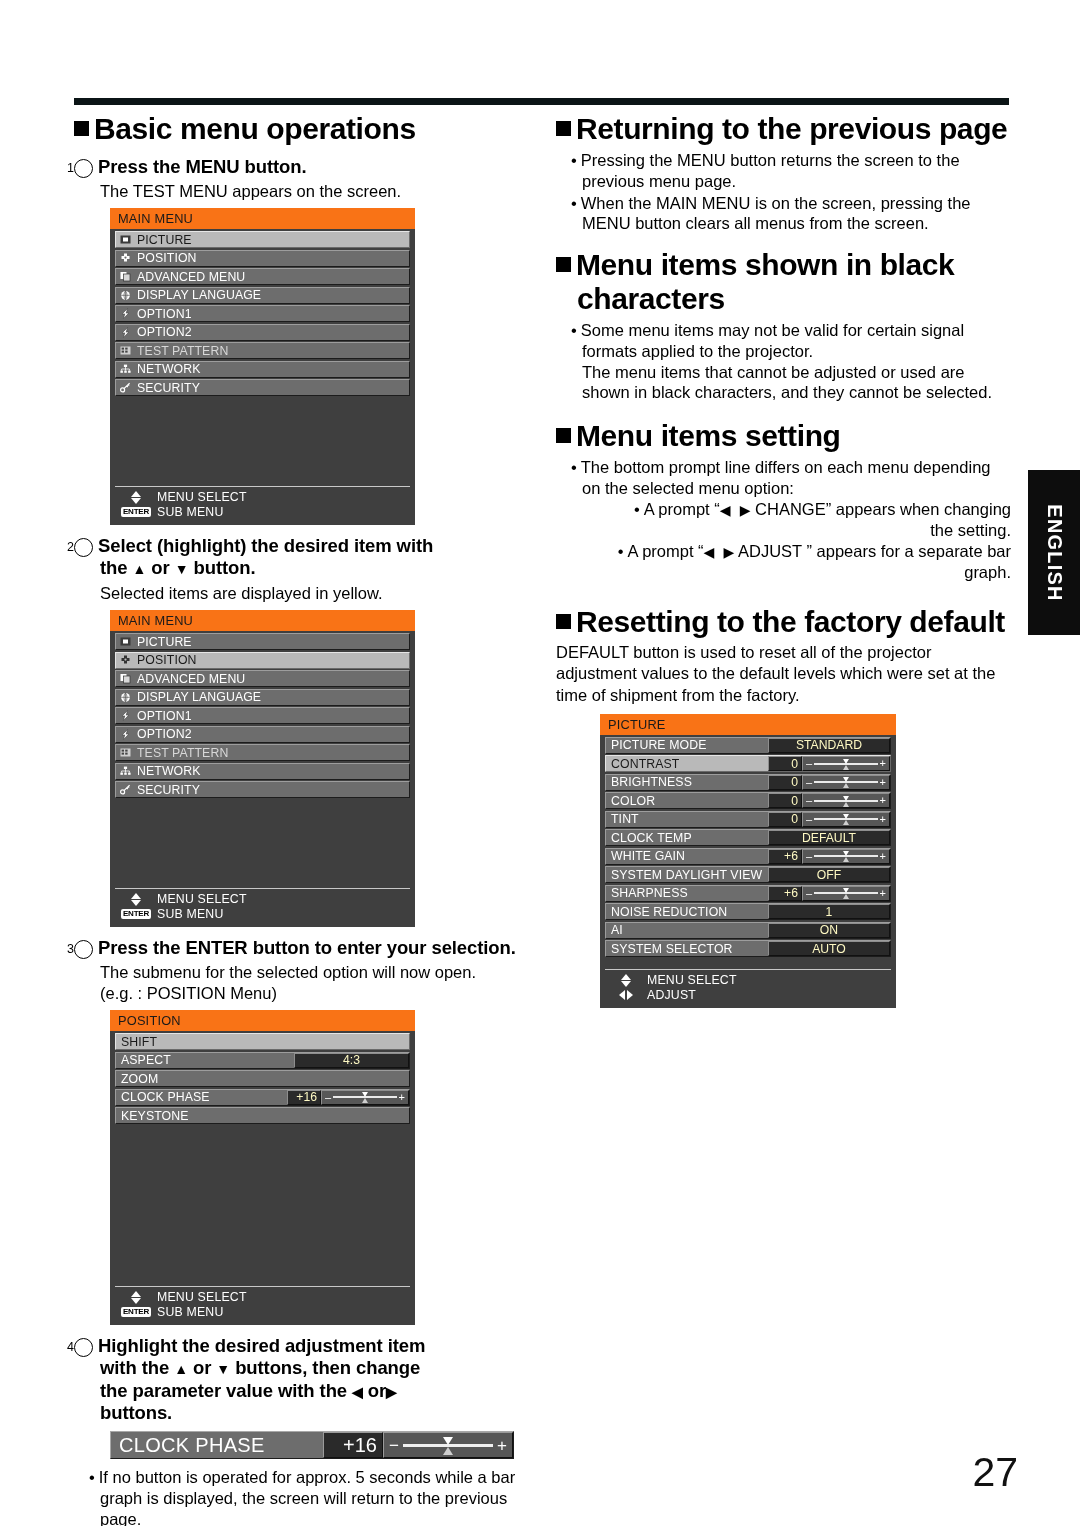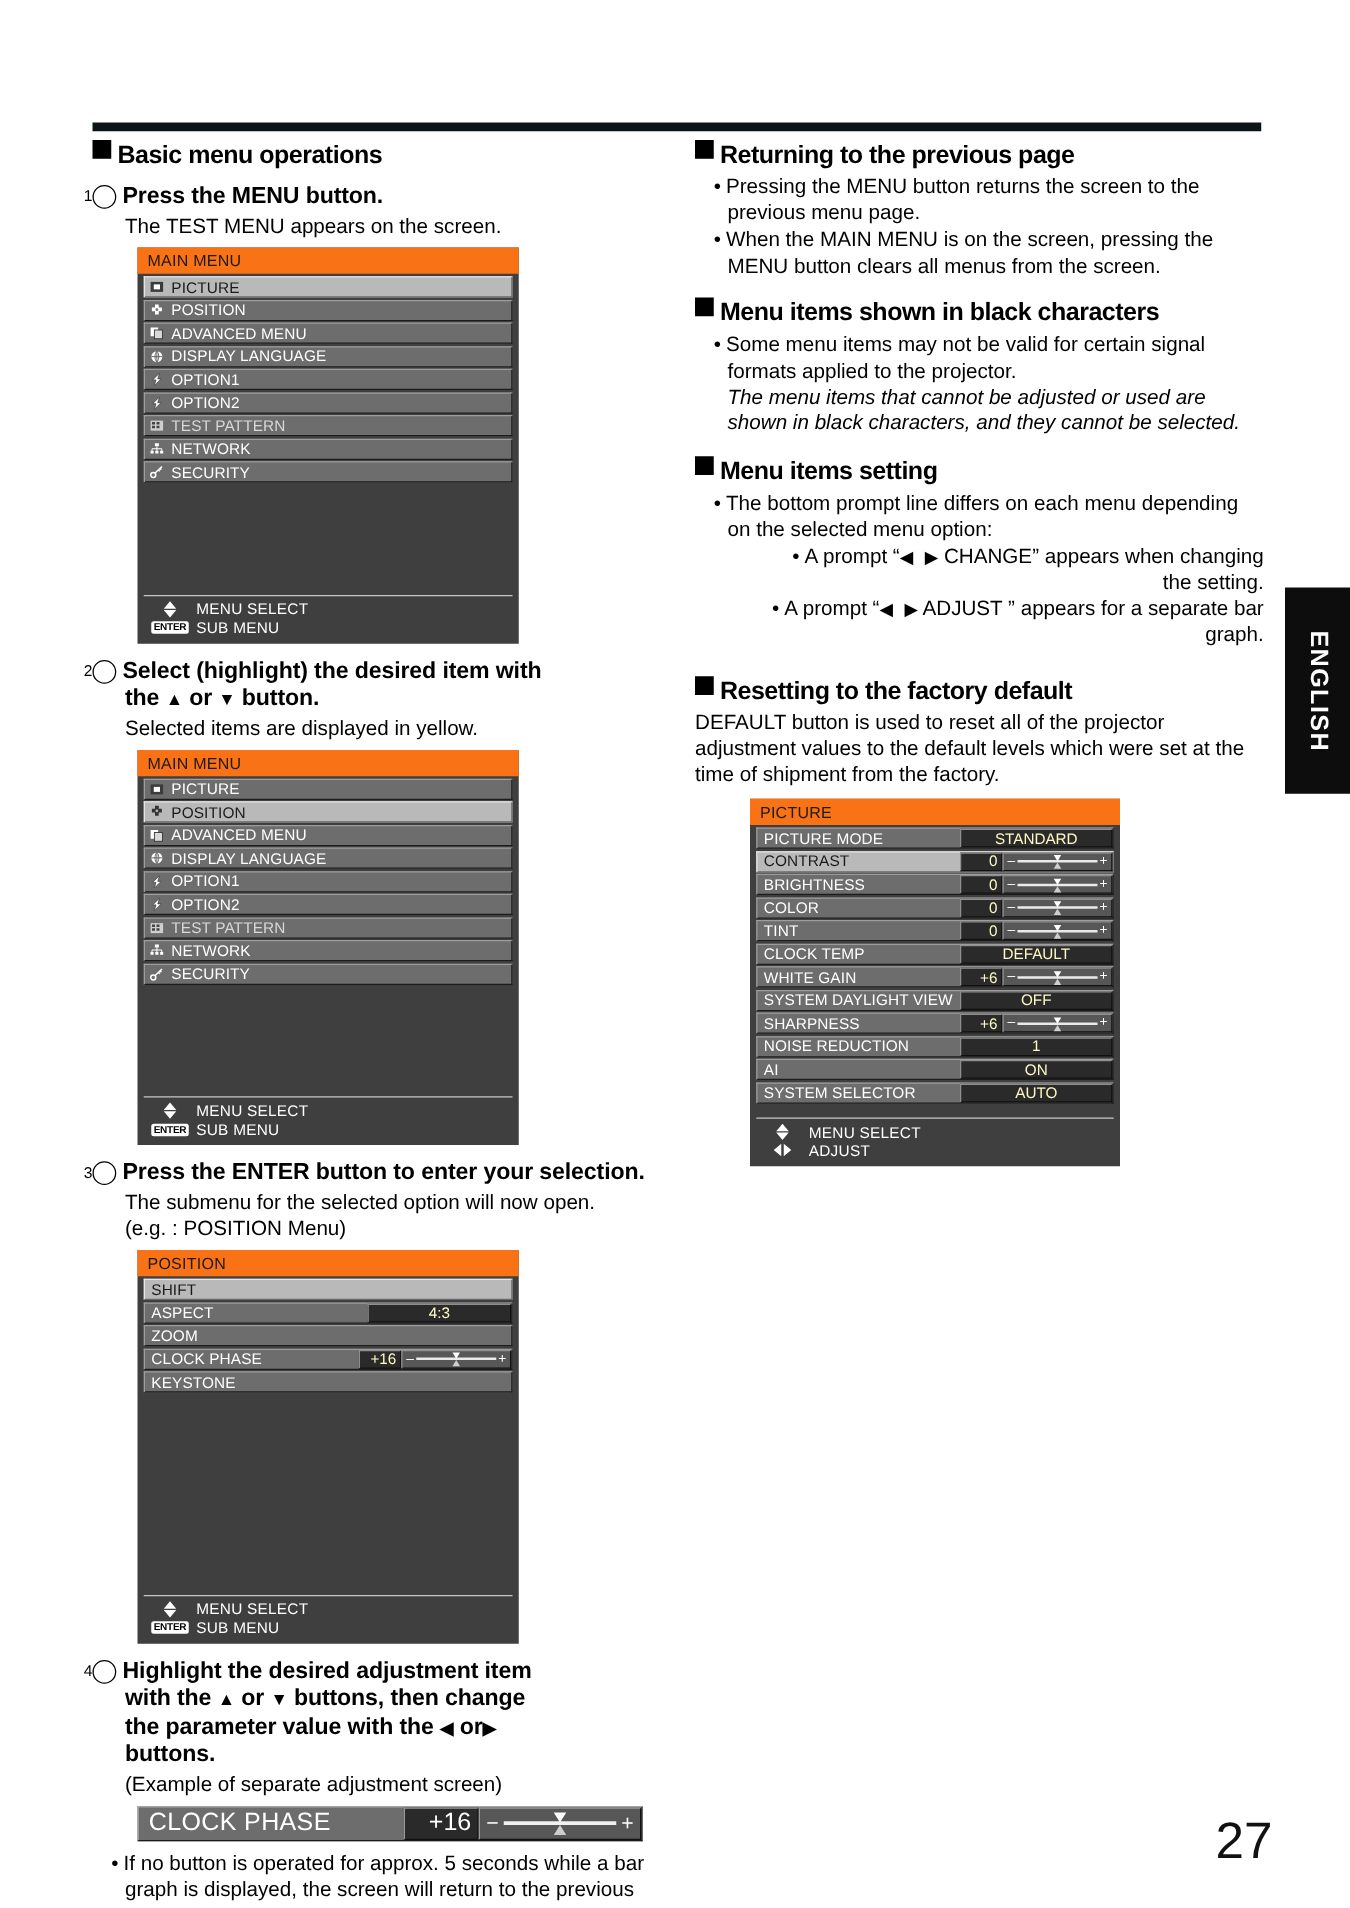--- a/index.html
+++ b/index.html
@@ -67,21 +67,21 @@
   }
   .col-right {
     position: absolute;
     left: 556px;
     top: 112px;
     width: 455px;
   }
 
   
   h2.sec {
-    font-size: 20px;
+    font-size: 30px;
     font-weight: bold;
     line-height: 1.12;
     margin: 0 0 4px 0;
     letter-spacing: -0.4px;
     text-indent: -21px;
     padding-left: 21px;
   }
   h2.sec .sq {
     display: inline-block;
     width: 15px;
@@ -124,21 +124,21 @@
     list-style: none;
   }
   ul.bullets li {
     font-size: 16.5px;
     line-height: 1.27;
     padding-left: 26px;
     text-indent: -11px;
     margin-bottom: 1px;
   }
   ul.bullets li .b { margin-right: 4px; }
-  ul.bullets li .cont { display:block; text-indent:0;font-style:italic; }
+  ul.bullets li .cont { display:block; text-indent:0; }
   ul.sub {
     margin: 0 0 0 0;
     padding: 0 0 0 22px;
     list-style: none;
     text-align: right;
   }
   ul.sub li {
     font-size: 16.5px;
     line-height: 1.27;
     padding-left: 22px;
@@ -680,21 +680,20 @@
         <div class="osd-foot-row">
           <span class="osd-foot-key">
               <span class="key-enter">ENTER</span>
             </span>
           <span>SUB MENU</span>
         </div>
       </div>
     </div>
 
     <div class="step"><span class="circnum">4</span><span>Highlight the desired adjustment item</span><br><span style="padding-left:26px;display:inline-block"><span>with the</span> <span class="tri">▲</span> <span>or</span> <span class="tri">▼</span> <span>buttons, then change</span></span><br><span style="padding-left:26px;display:inline-block"><span>the parameter value with the</span> <span class="tri">◀</span> <span>or</span><span class="tri">▶</span></span><br><span style="padding-left:26px;display:inline-block">buttons.</span></div>
-    <div class="body-t">(Example of separate adjustment screen)</div>
 
     <div class="adjbar">
       <span class="lab">CLOCK PHASE</span>
       <span class="v">+16</span>
       <span class="bar">
         <span class="minus">−</span>
         <span class="track">
             <span class="knob"></span>
             <span class="knob2"></span>
           </span>

